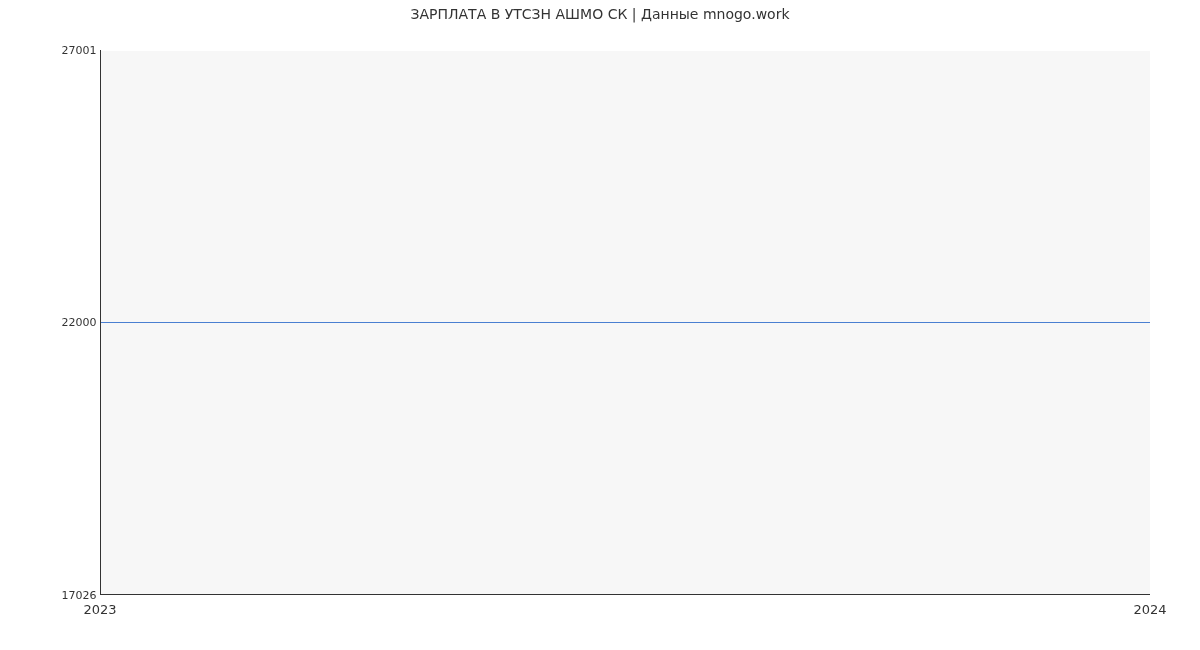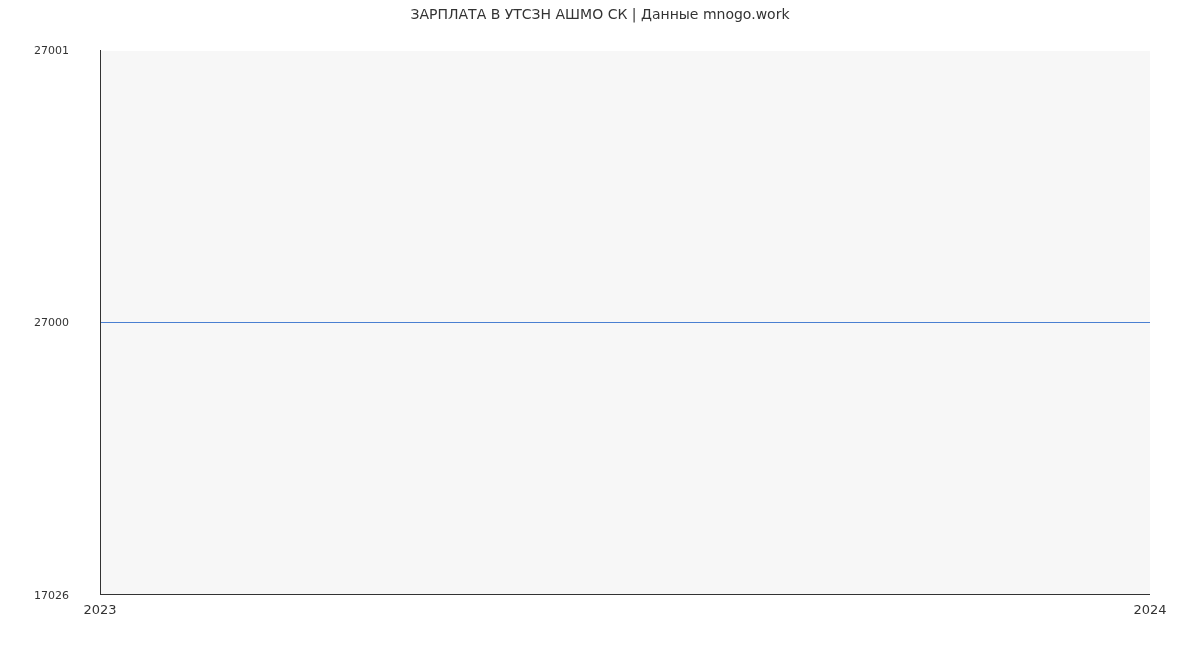--- a/index.html
+++ b/index.html
@@ -57,21 +57,21 @@
     height: 0;
     border-top: 1.5px solid #4a7fd1;
   }
 
   .y-tick {
     position: absolute;
     right: 1105px; 
     font-size: 11px;
     color: #333333;
     transform: translateY(-50%);
-    text-align: left;
+    text-align: center;
     width: 90px;
   }
   .x-tick {
     position: absolute;
     top: 602px;
     font-size: 13px;
     color: #333333;
     transform: translateX(-50%);
   }
 </style>
@@ -82,19 +82,19 @@
 
   <div class="title">ЗАРПЛАТА В УТСЗН АШМО СК | Данные mnogo.work</div>
 
   <div class="plot-area">
     <div class="gridline top"></div>
     <div class="gridline mid"></div>
     <div class="data-line"></div>
   </div>
 
   <div class="y-tick" style="top:50px;">27001</div>
-  <div class="y-tick" style="top:322px;">27000</div>
+  <div class="y-tick" style="top:322px;">22000</div>
   <div class="y-tick" style="top:595px;">17026</div>
 
   <div class="x-tick" style="left:100px;">2023</div>
   <div class="x-tick" style="left:1150px;text-align:right;">2024</div>
 
 </div>
 
 </body></html>

